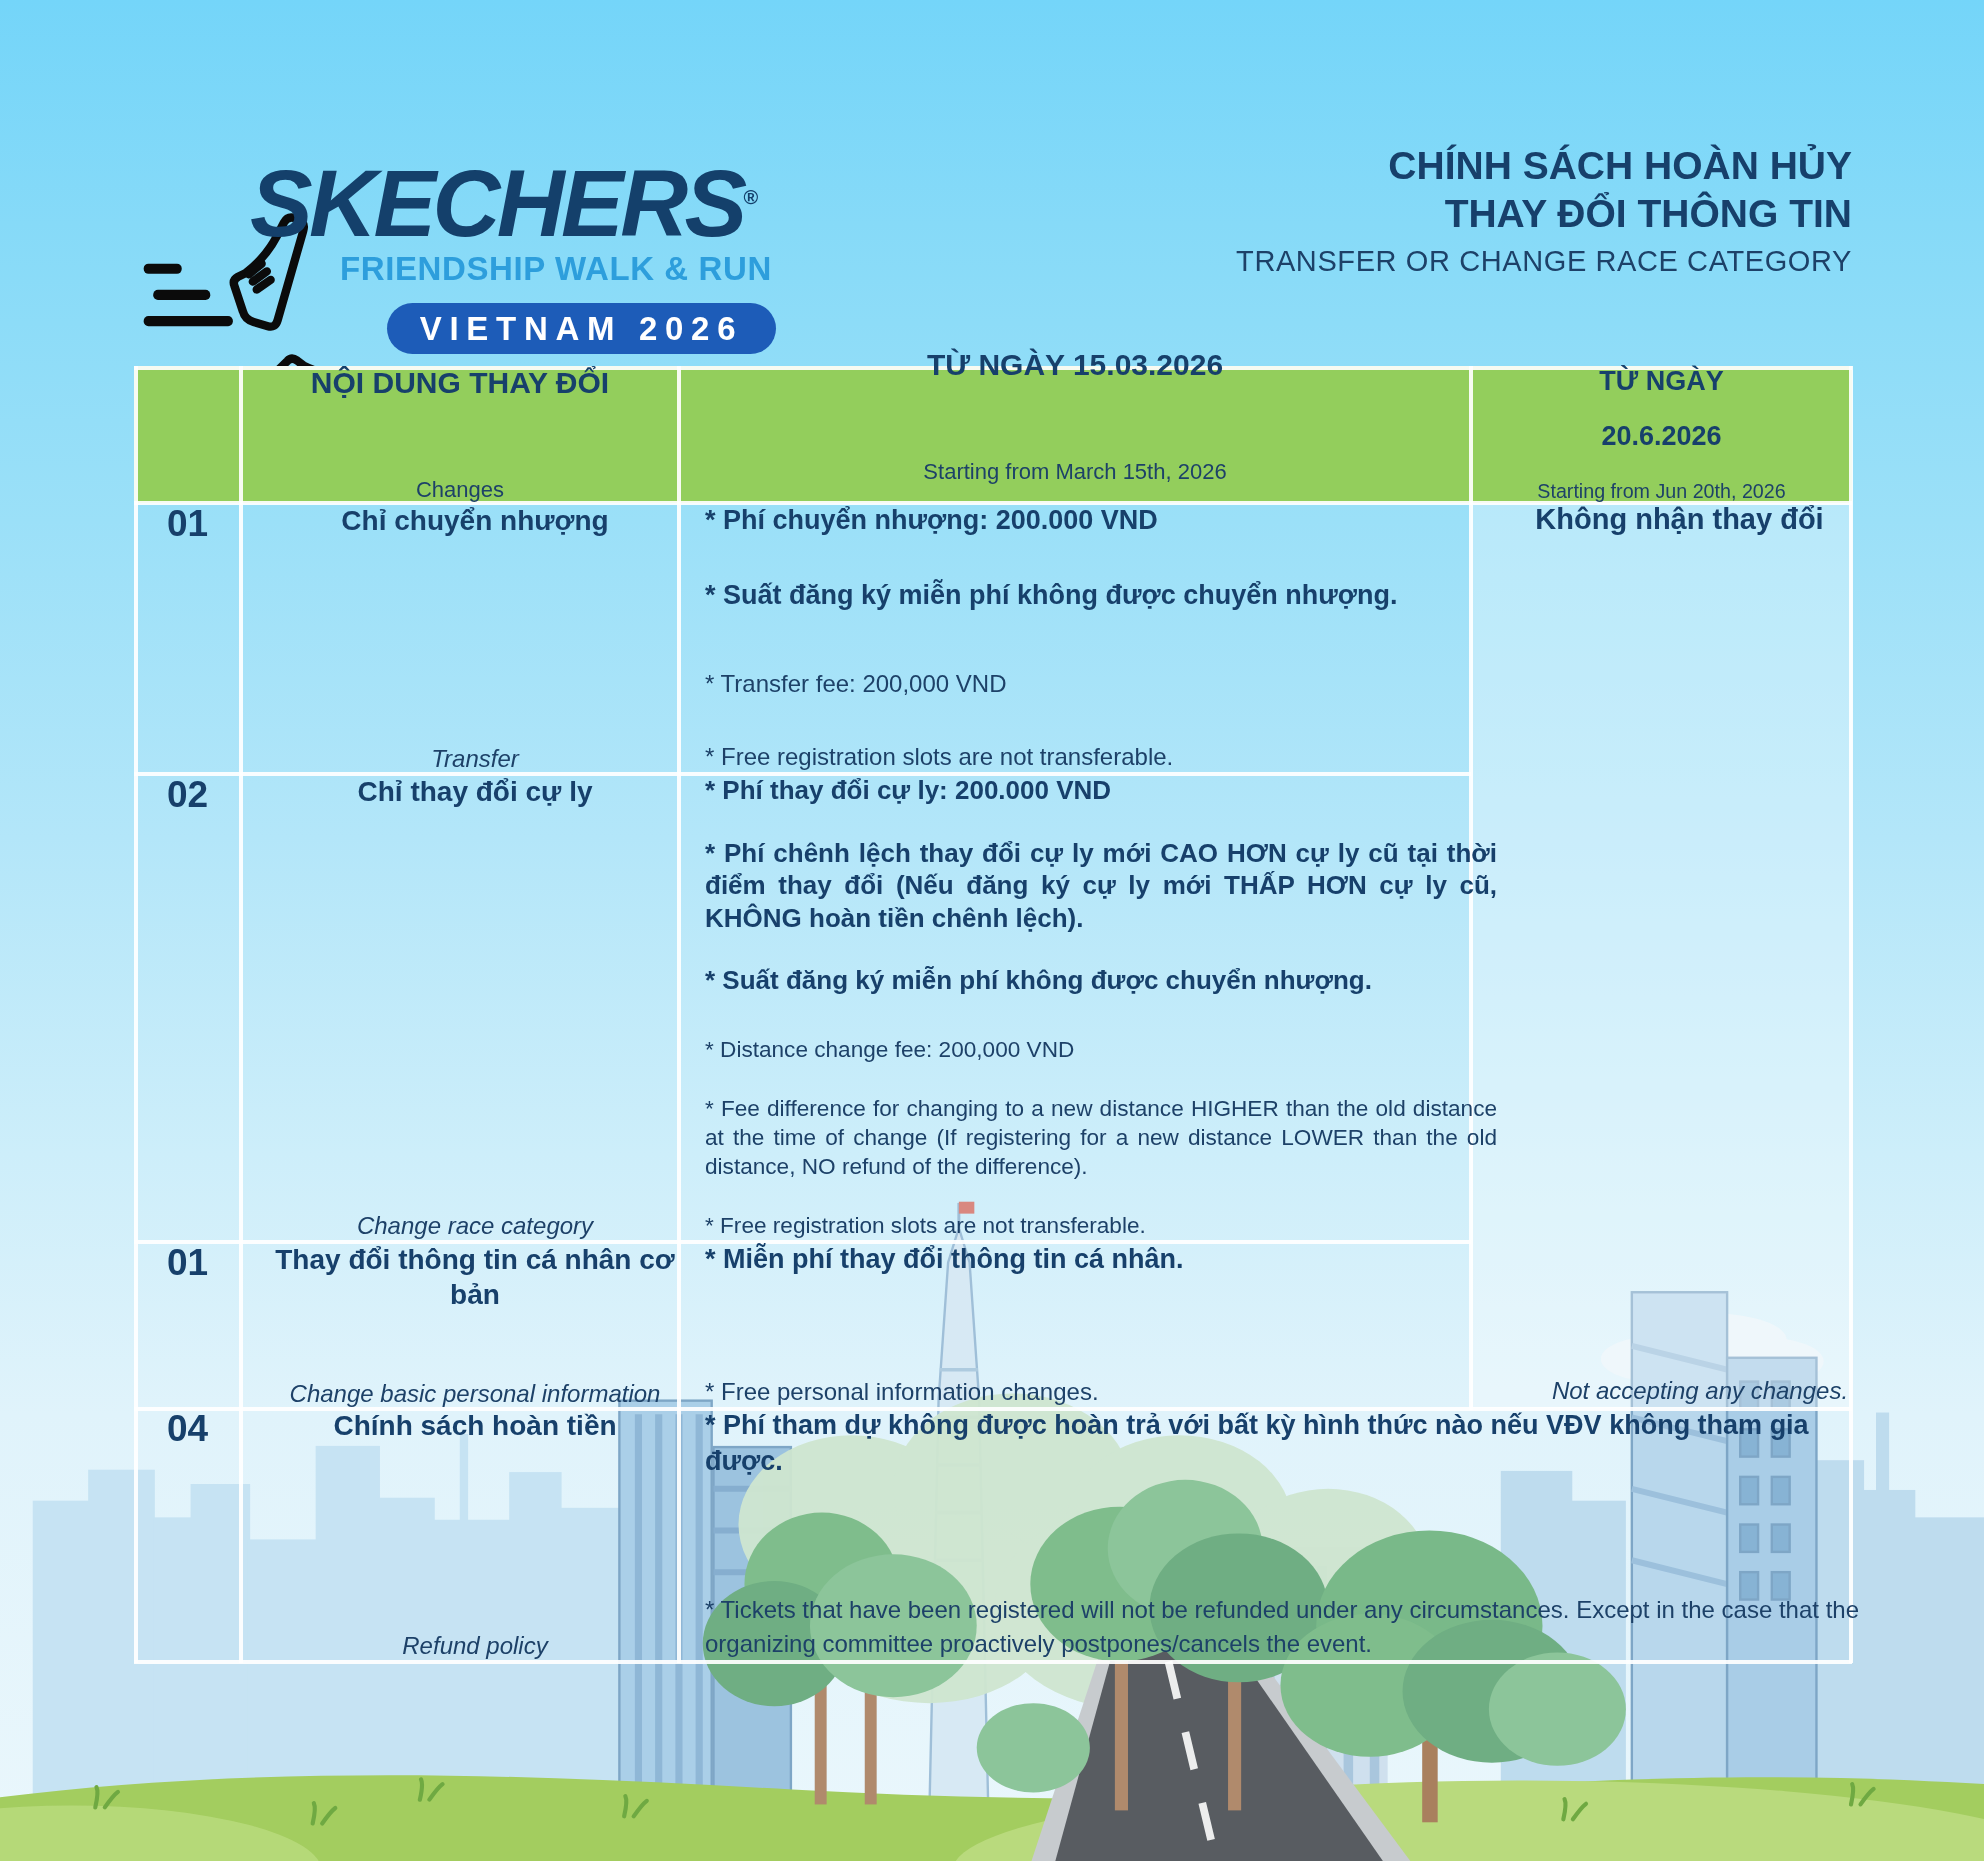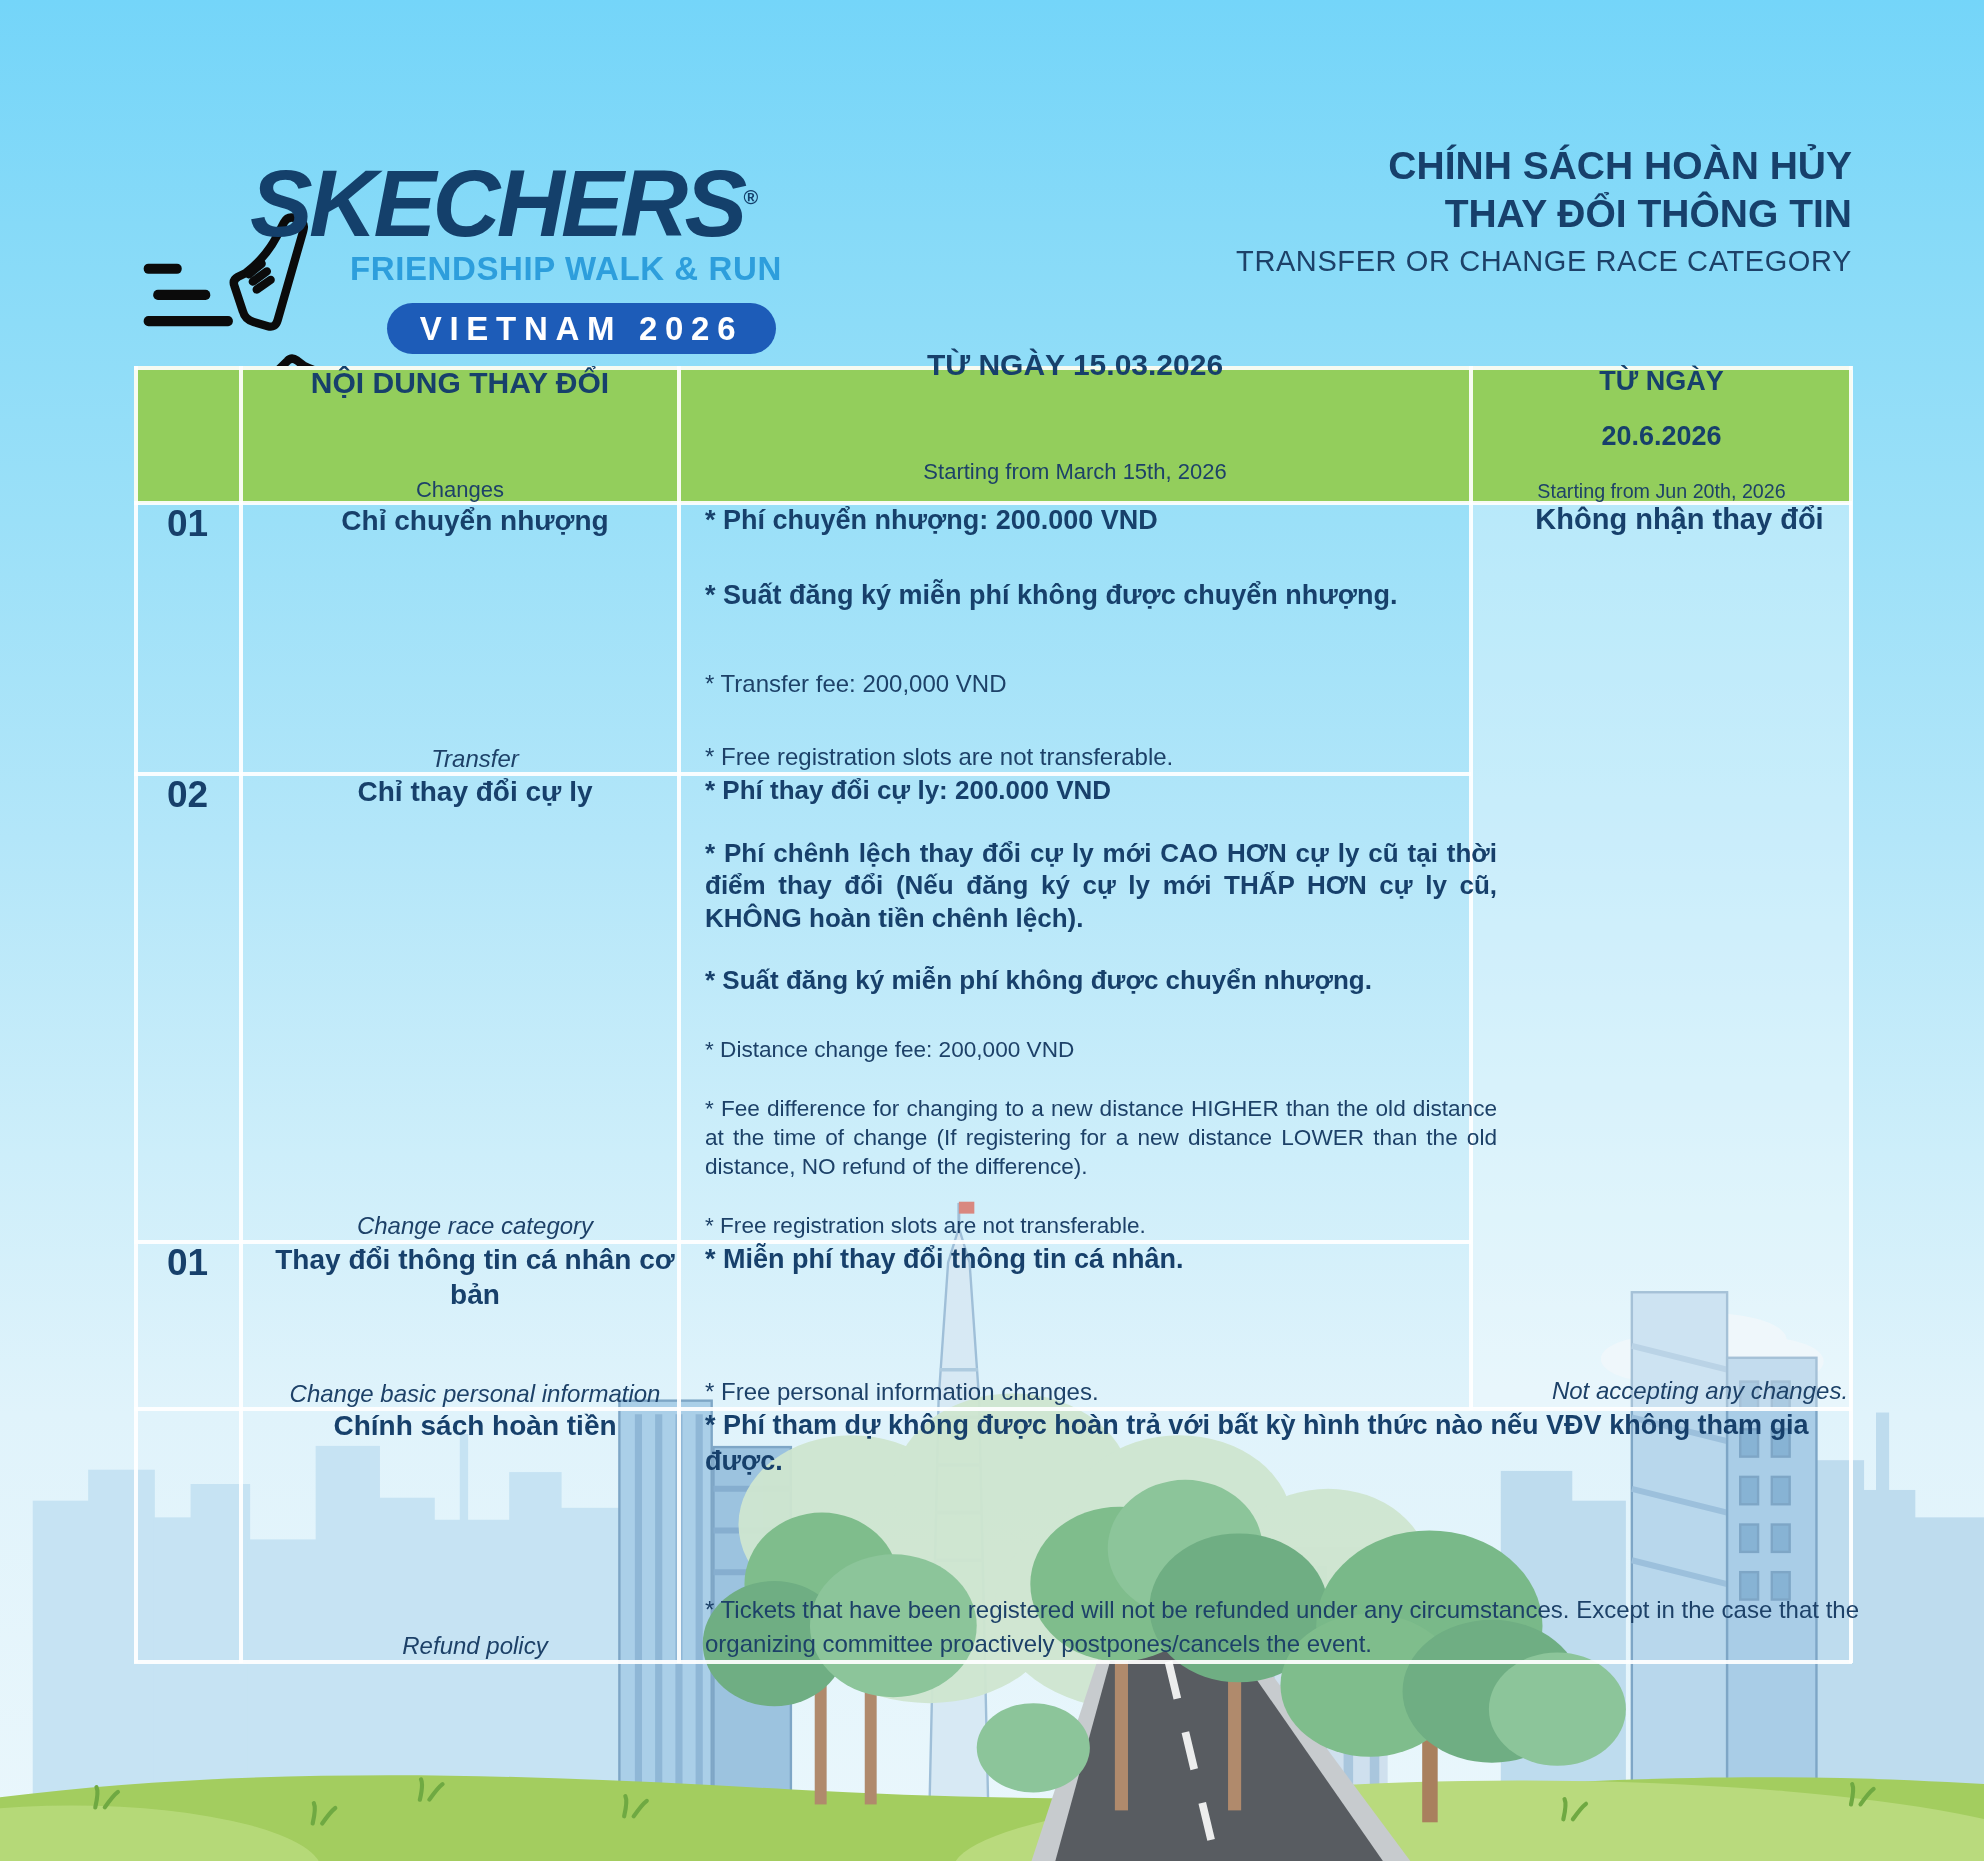--- a/index.html
+++ b/index.html
@@ -6,21 +6,21 @@
   .page{
     position:relative;width:1985px;height:1861px;overflow:hidden;
     font-family:"Liberation Sans",sans-serif;color:#1d4168;
     background:linear-gradient(180deg,#74d5f9 0%,#86daf8 12%,#9be0f8 28%,#b3e6f9 45%,#cdeefa 62%,#e0f3fb 76%,#eaf7fc 100%);
   }
   
   .shoes-icon{position:absolute;left:140px;top:140px;width:250px;height:226px;z-index:4;}
   .brand{position:absolute;left:250px;top:150px;width:596px;z-index:4;
          font-size:94px;font-weight:800;font-style:italic;letter-spacing:-3.6px;color:#14406b;white-space:nowrap;}
   .brand sup{font-size:20px;font-style:normal;letter-spacing:0;vertical-align:super;}
-  .brand-sub{position:absolute;left:350px;top:250px;width:429px;z-index:4;text-align:center;
+  .brand-sub{position:absolute;left:340px;top:250px;width:429px;z-index:4;text-align:center;
          font-size:33px;font-weight:700;letter-spacing:0.6px;color:#2d9edc;white-space:nowrap;}
   .brand-badge{position:absolute;left:387px;top:303px;width:389px;height:51px;z-index:4;
          background:#1d5cb8;border-radius:27px;display:flex;align-items:center;justify-content:center;
          color:#ffffff;font-size:33px;font-weight:700;letter-spacing:7.7px;}
   
   .title-block{position:absolute;left:953px;top:142px;width:899px;text-align:right;z-index:4;}
   .title-line{font-size:39px;font-weight:800;line-height:1.22;color:#17406b;}
   .title-sub{font-size:29px;font-weight:500;margin-top:8.3px;letter-spacing:0.6px;color:#1d4168;}
   
   .thead-bg{position:absolute;left:134px;top:366px;width:1718px;height:137px;background:#93ce5c;z-index:2;}
@@ -229,20 +229,21 @@
   </div>
   <div class="cell hcell" style="left:1471px;top:366px;width:381px;height:137px;">
     <div class="h-title small">TỪ NGÀY</div>
     <div class="h-title small">20.6.2026</div>
     <div class="h-sub small">Starting from Jun 20th, 2026</div>
   </div>
 
   <div class="cell num" style="left:134px;top:503px;width:107px;height:271px;">01</div>
   <div class="cell num" style="left:134px;top:774px;width:107px;height:467px;">02</div>
   <div class="cell num" style="left:134px;top:1242px;width:107px;height:167px;">01</div>
+  <div class="cell num" style="left:134px;top:1408px;width:107px;height:253px;">04</div>
 
   <div class="cell name" style="left:241px;top:503px;width:438px;height:271px;">
     <div class="vi-name">Chỉ chuyển nhượng</div>
     <div class="en-name">Transfer</div>
   </div>
   <div class="cell name" style="left:241px;top:774px;width:438px;height:467px;">
     <div class="vi-name">Chỉ thay đổi cự ly</div>
     <div class="en-name">Change race category</div>
   </div>
   <div class="cell name" style="left:241px;top:1242px;width:438px;height:167px;">

